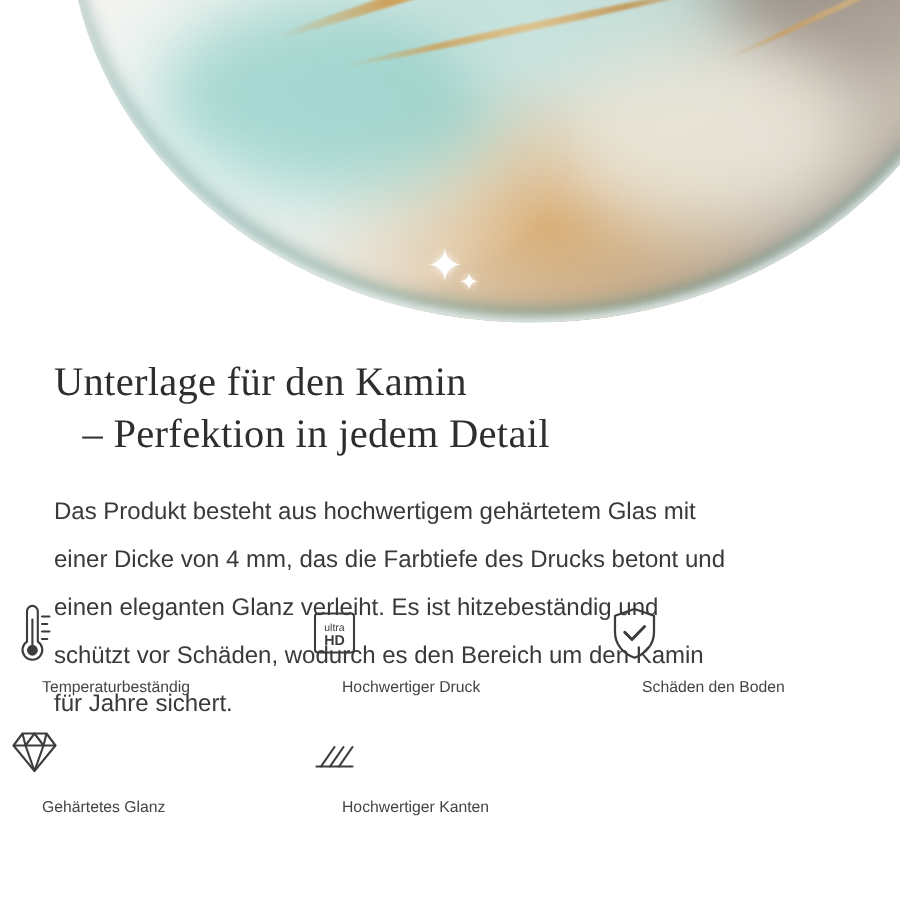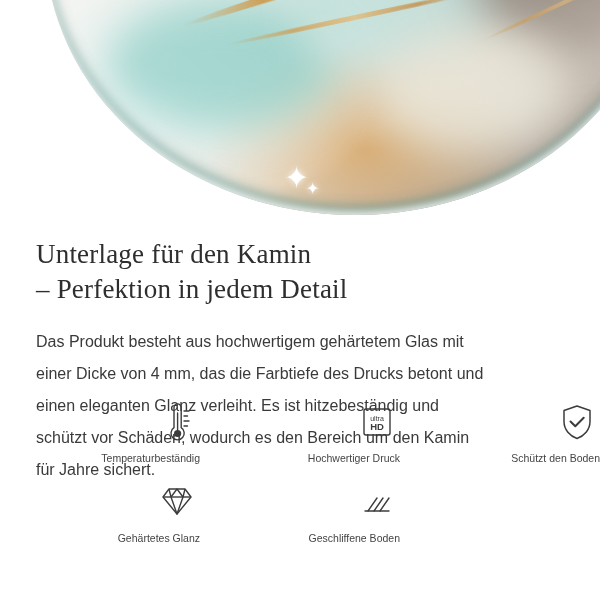--- a/index.html
+++ b/index.html
@@ -96,21 +96,21 @@
   }
   .headline {
     margin: 22px 36px 0 36px;
     font-family: "Liberation Serif", serif;
     font-size: 27px;
     line-height: 1.28;
     color: #2e2e2e;
     font-weight: 400;
     letter-spacing: 0.2px;
   }
-  .headline .line2 { display: block; }
+  .headline .line2 { display: block; margin-left: 19px; }
   .paragraph {
     margin: 20px 36px 0 36px;
     font-size: 16px;
     line-height: 2.0;
     color: #3a3a3a;
     max-width: 500px;
   }
 
   
   .features {
@@ -118,21 +118,21 @@
     left: 0;
     top: 398px;
     width: 600px;
     display: grid;
     grid-template-columns: repeat(3, 1fr);
     row-gap: 14px;
   }
   .feature {
     display: flex;
     flex-direction: column;
-    align-items: flex-end;
+    align-items: flex-start;
     justify-content: flex-start;
   }
   .feature-icon {
     height: 48px;
     display: flex;
     align-items: center;
     justify-content: center;
   }
   .feature-label {
     margin-top: 6px;
@@ -201,21 +201,21 @@
     <div class="feature-label">Hochwertiger Druck</div>
   </div>
 
   <div class="feature">
     <div class="feature-icon">
       <svg width="46" height="46" viewBox="0 0 46 46">
         <path d="M23 7l13 4.5v11c0 8.5-6 14.5-13 17-7-2.5-13-8.5-13-17v-11z" fill="none" stroke="#3c3c3c" stroke-width="1.5" stroke-linejoin="round"></path>
         <path d="M16.5 22.5l4.8 4.8 8.4-8.6" fill="none" stroke="#3c3c3c" stroke-width="2" stroke-linecap="round" stroke-linejoin="round"></path>
       </svg>
     </div>
-    <div class="feature-label">Schützt den Boden</div>
+    <div class="feature-label">Schäden den Boden</div>
   </div>
 
   <div class="feature">
     <div class="feature-icon">
       <svg width="46" height="44" viewBox="0 0 46 44">
         <g fill="none" stroke="#3c3c3c" stroke-width="1.4" stroke-linejoin="round">
           <path d="M9 17l6-8h16l6 8-14 17z"></path>
           <path d="M9 17h28"></path>
           <path d="M15 9l2 8 6 17 6-17 2-8"></path>
           <path d="M17 17l6-8 6 8"></path>
@@ -229,17 +229,17 @@
     <div class="feature-icon">
       <svg width="46" height="44" viewBox="0 0 46 44">
         <g fill="none" stroke="#3c3c3c" stroke-width="1.4" stroke-linecap="round">
           <path d="M11 31h24"></path>
           <path d="M14 31l9-13"></path>
           <path d="M20 31l9-13"></path>
           <path d="M26 31l9-13"></path>
         </g>
       </svg>
     </div>
-    <div class="feature-label">Geschliffene Boden</div>
+    <div class="feature-label">Hochwertiger Kanten</div>
   </div>
 
 
 </div>
 
 </body></html>

